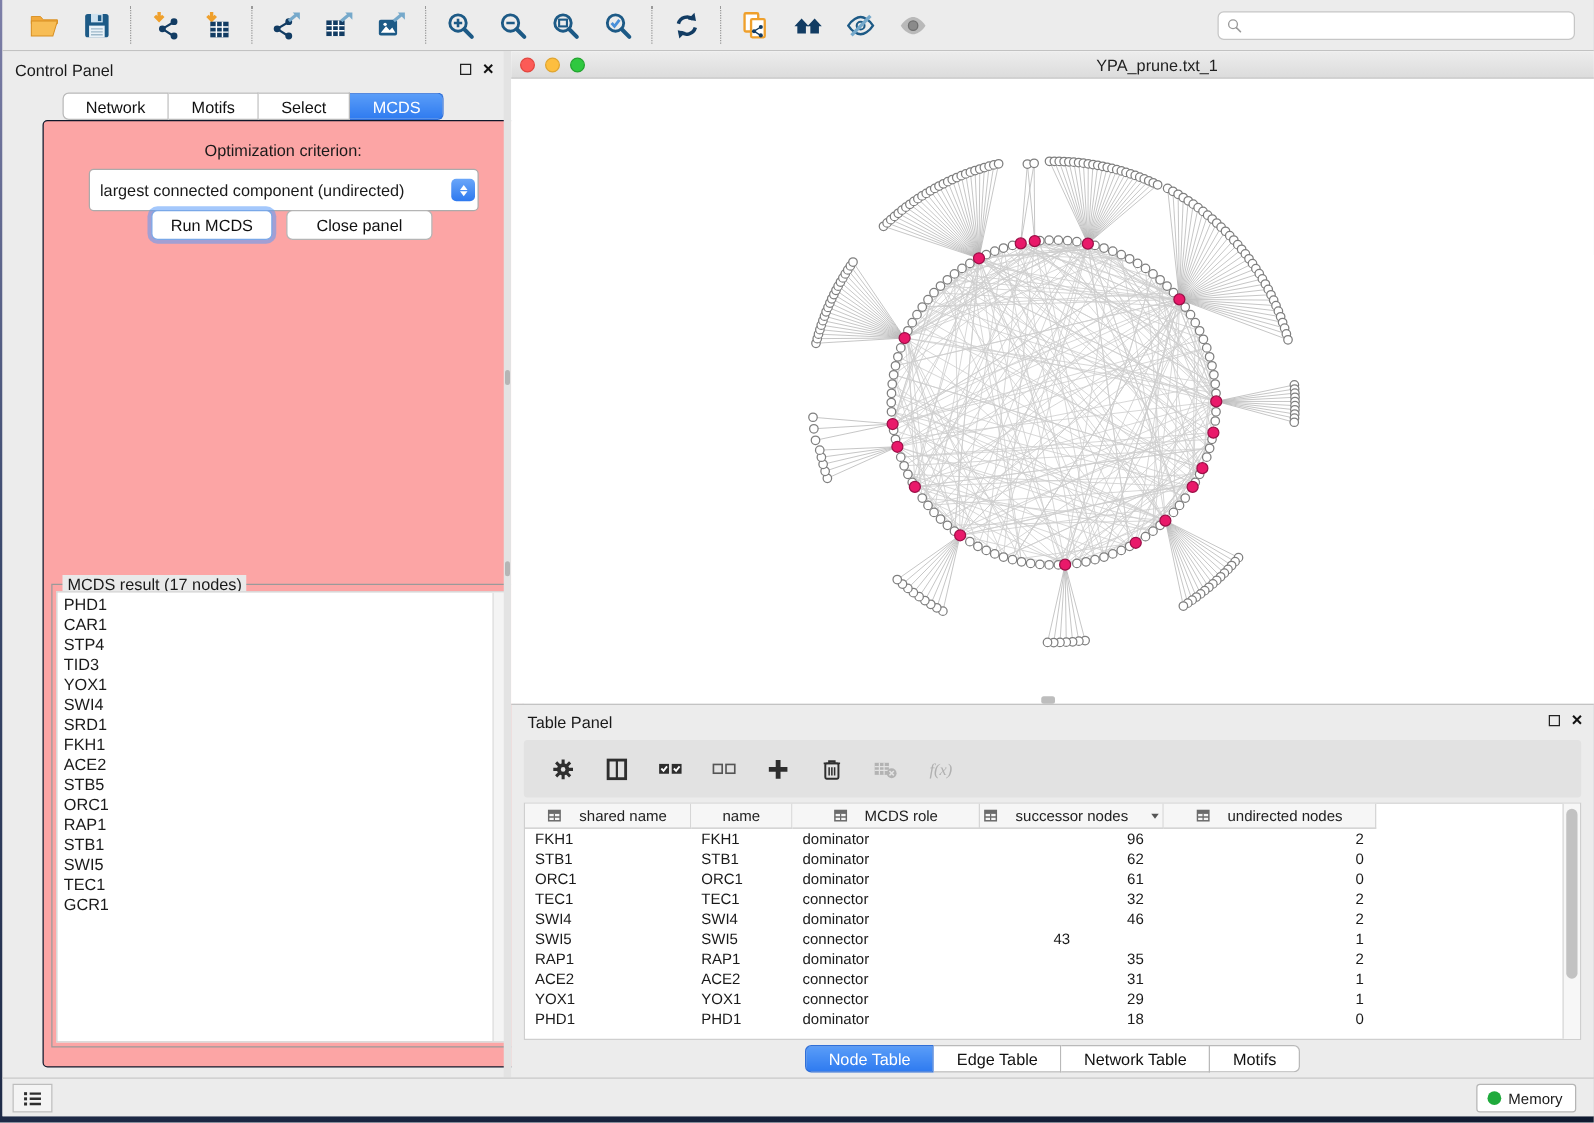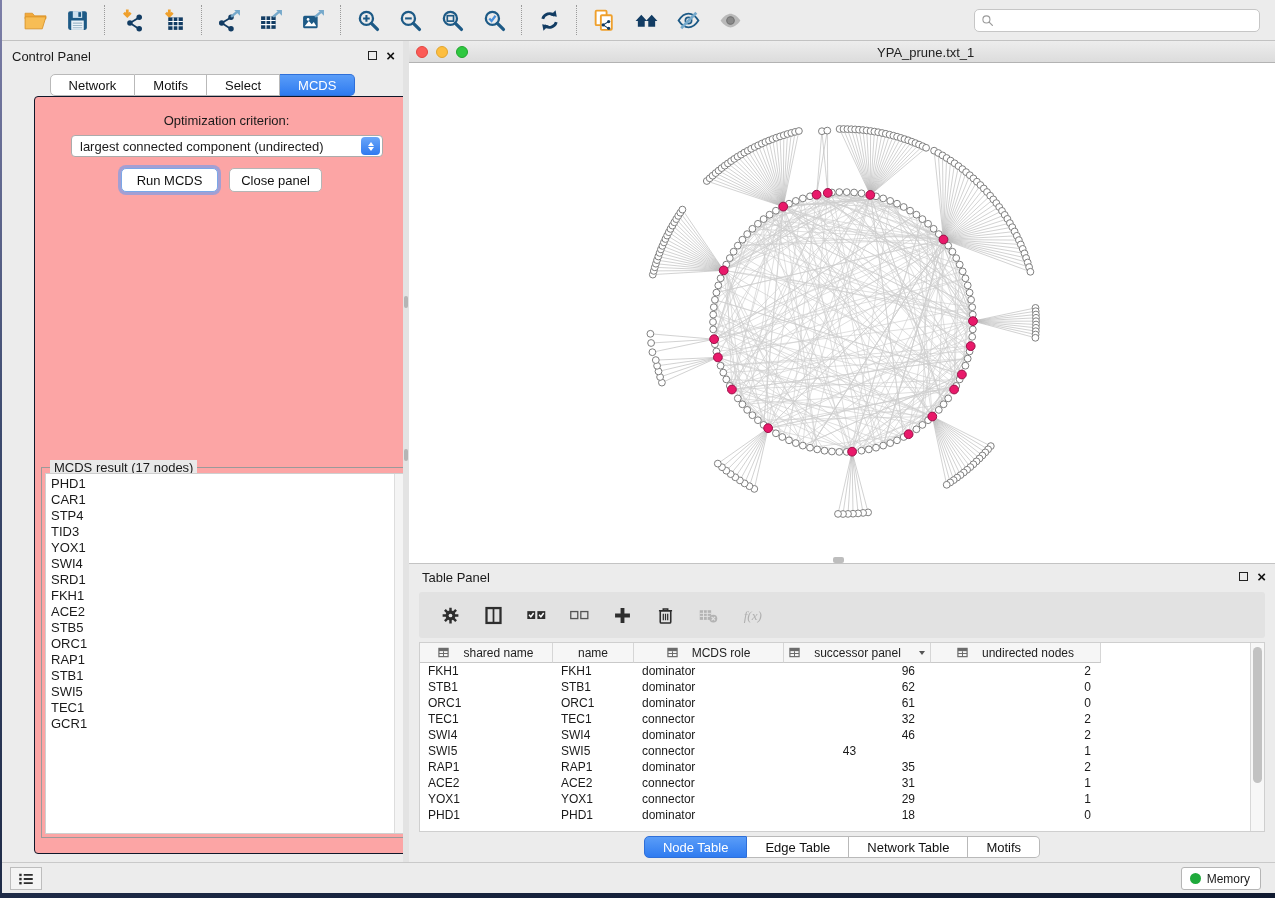--- a/index.html
+++ b/index.html
@@ -25,29 +25,29 @@
   .close-icon { font-size:15px; font-weight:bold; line-height:11px; color:#111; }
 
   .seg-tabs { position:absolute; top:33px; left:0; right:0; display:flex; justify-content:center; }
   .seg-tab { height:22px; padding:0 18px; font-size:13px; background:#fff; border:1px solid #b9b9b9; border-left:none; display:flex; align-items:center; color:#111; }
   .seg-tab:first-child { border-left:1px solid #b9b9b9; border-radius:5px 0 0 5px; }
   .seg-tab:last-child { border-radius:0 5px 5px 0; }
   .seg-tab.active { background:linear-gradient(#5a9df8,#2f7bf0); border-color:#2f6fd8; color:#fff; }
 
   #cp-content { position:absolute; left:8px; top:55px; width:385px; height:758px; background:#fca5a5; border:1px solid #0f172a; border-radius:4px;margin-left:24px; }
   #opt-label { position:absolute; top:16px; width:100%; text-align:center; font-size:13px; }
-  #opt-select { position:absolute; left:36px; top:38px; width:312px; height:22px; background:#fff; border:1px solid #ababab; border-radius:4px; display:flex; align-items:center; font-size:13px; }
+  #opt-select { position:absolute; left:36px; top:38px; width:312px; height:34px; background:#fff; border:1px solid #ababab; border-radius:4px; display:flex; align-items:center; font-size:13px; }
   #opt-select .sel-text { flex:1; padding-left:8px; white-space:nowrap; }
   .stepper { width:19px; height:18px; margin-right:2px; border-radius:4px; background:linear-gradient(#6aa6f9,#2e79ef); display:flex; flex-direction:column; align-items:center; justify-content:center; gap:1px; }
   .stepper i { width:0; height:0; border-left:3.5px solid transparent; border-right:3.5px solid transparent; }
   .stepper .up { border-bottom:4px solid #fff; }
   .stepper .dn { border-top:4px solid #fff; }
   .cp-btn { position:absolute; top:71px; height:24px; background:#fff; border:1px solid #b5b5b5; border-radius:5px; font-size:13px; font-family:"Liberation Sans",sans-serif; color:#111; }
   #run-btn { left:86px; width:97px; box-shadow:0 0 0 3px rgba(90,155,250,.55); border-color:#7aa8e8; }
-  #close-btn { left:194px; width:93px; }
+  #close-btn { left:194px; width:117px; }
 
   #mcds-fieldset { position:absolute; left:6px; top:370px; width:371px; height:371px; border:1px solid #9a9a9a; }
   #mcds-legend { position:absolute; left:8px; top:-8px; background:#e9e9e9; padding:0 4px; font-size:13px; }
   #mcds-list { position:absolute; left:3px; top:5px; right:3px; bottom:3px; background:#fff; border:1px solid #cfcfcf; overflow:hidden; }
   #mcds-items { position:absolute; left:5px; top:2px; right:14px; font-size:13px; line-height:16px; }
   #mcds-scroll { position:absolute; right:0; top:0; bottom:0; width:13px; background:#f4f4f4; border-left:1px solid #ddd; }
 
   
   #v-splitter { position:absolute; left:401px; top:41px; width:6px; height:821px; background:#e3e3e3; }
   .grip-v { position:absolute; left:1px; width:4px; height:12px; background:#b5b5b5; border-radius:2px; }
@@ -1110,21 +1110,21 @@
               <path d="M1 7.2h10M6 4.5v6" stroke="#6b6b6b" stroke-width="1.1"></path>
             </svg>
             <span>MCDS role</span>
           </span>
           <span class="th" style="width:147px">
             <svg class="colicon" viewBox="0 0 12 12">
               <rect x="1" y="1.5" width="10" height="9" fill="none" stroke="#6b6b6b" stroke-width="1.3"></rect>
               <rect x="1" y="1.5" width="10" height="3" fill="#6b6b6b"></rect>
               <path d="M1 7.2h10M6 4.5v6" stroke="#6b6b6b" stroke-width="1.1"></path>
             </svg>
-            <span>successor panel</span>
+            <span>successor nodes</span>
             <span class="sortchev"></span>
           </span>
           <span class="th" style="width:170px">
             <svg class="colicon" viewBox="0 0 12 12">
               <rect x="1" y="1.5" width="10" height="9" fill="none" stroke="#6b6b6b" stroke-width="1.3"></rect>
               <rect x="1" y="1.5" width="10" height="3" fill="#6b6b6b"></rect>
               <path d="M1 7.2h10M6 4.5v6" stroke="#6b6b6b" stroke-width="1.1"></path>
             </svg>
             <span>undirected nodes</span>
           </span>

